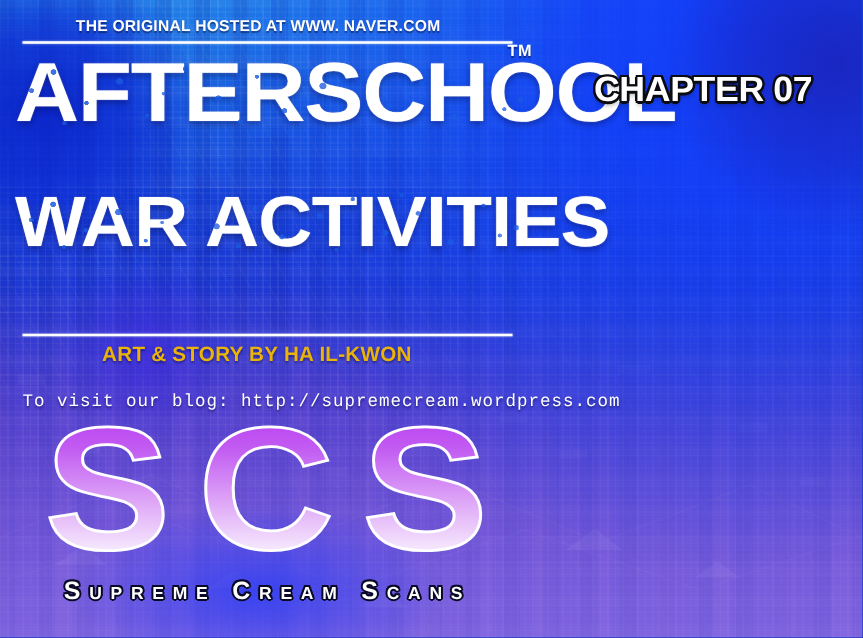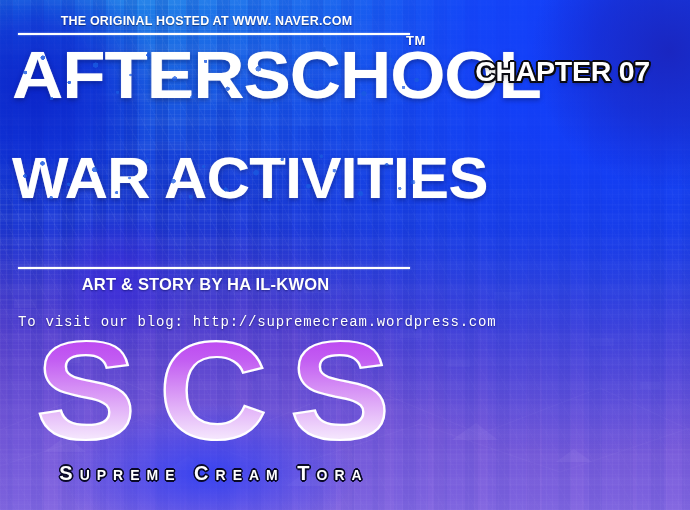--- a/index.html
+++ b/index.html
@@ -149,21 +149,21 @@
     opacity:.9;
   }
 
   .rule-mid{
     position:absolute;left:18px;width:392px;top:267px;height:2px;
     background:#ffffff;box-shadow:0 0 2px rgba(255,255,255,.55);
   }
 
   .byline{
     position:absolute;left:0;right:24px;top:275px;
-    text-align:center;color:#ffffff;
+    text-align:center;color:#eab308;
     font-family:"Liberation Sans",sans-serif;
     font-size:16.5px;font-weight:700;letter-spacing:.2px;
     text-shadow:0 1px 2px rgba(0,6,70,.5);
     white-space:nowrap;
   }
 
   .blog-line{
     position:absolute;left:18px;top:314px;
     color:#ffffff;
     font-family:"Liberation Mono",monospace;
@@ -320,21 +320,21 @@
           </linearGradient>
         </defs>
         <g font-family="Liberation Sans, sans-serif" font-size="140" font-weight="700" fill="url(#scsgrad)" stroke="#ffffff" stroke-width="2.2" text-anchor="middle" dominant-baseline="middle">
           <text x="78" y="66" transform="scale(1.08,1)" transform-origin="78 66">S</text>
           <text x="205" y="66" transform="scale(1.08,1)" transform-origin="205 66">C</text>
           <text x="332" y="66" transform="scale(1.08,1)" transform-origin="332 66">S</text>
         </g>
       </svg>
     </div>
 
-    <div class="logo-sub">Supreme Cream Tora</div>
+    <div class="logo-sub">Supreme Cream Scans</div>
   </div>
 
   <div class="right-col">
 
     <div class="chapter-label">CHAPTER 07</div>
 
   </div>
 
 </div>
 

